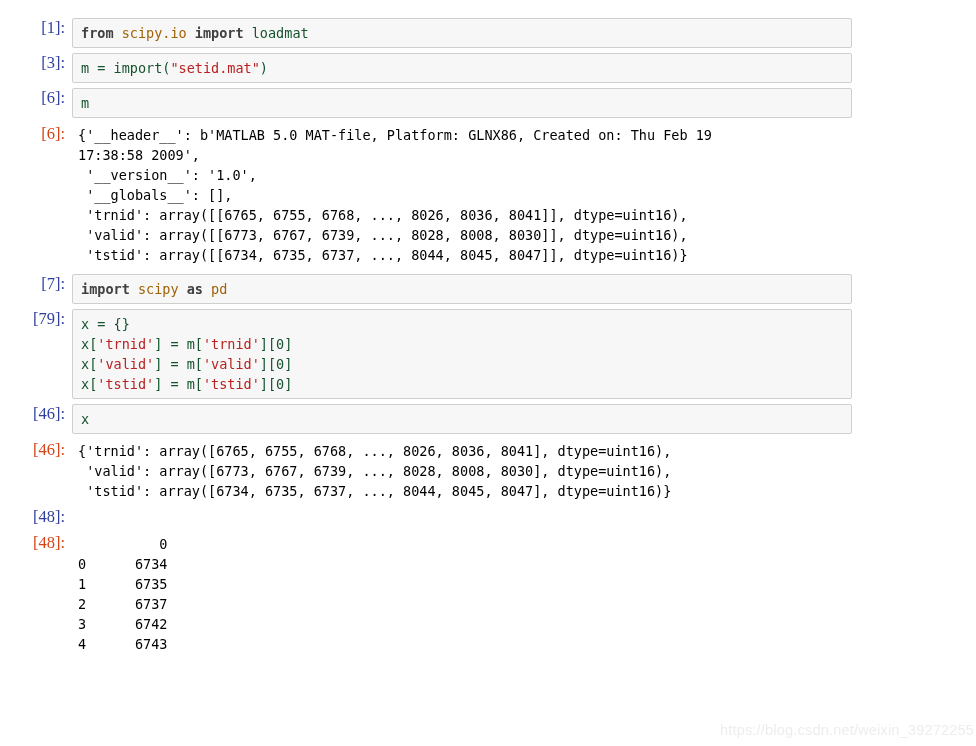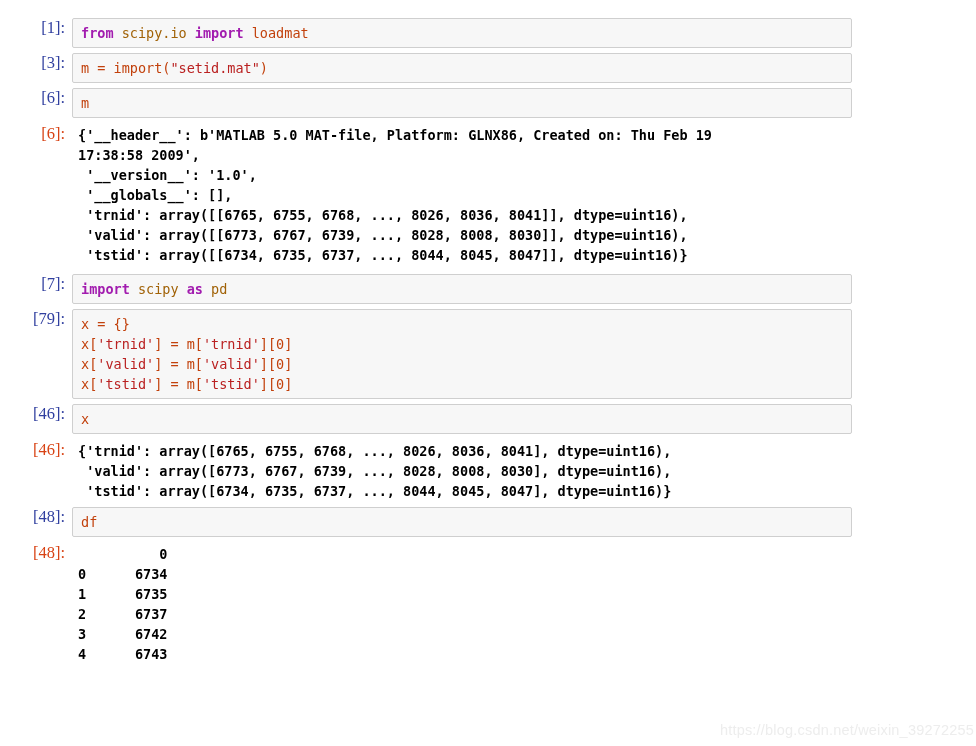--- a/index.html
+++ b/index.html
@@ -71,33 +71,32 @@
     padding: 1px 0 1px 6px;
     box-sizing: border-box;
   }
   pre.out-text {
     margin: 0;
     font-family: "DejaVu Sans Mono", "Liberation Mono", monospace;
     font-size: 13.5px;
     line-height: 20px;
     color: #000000;
     white-space: pre;
-    font-weight: bold;
   }
 
   
   .cell + .cell { margin-top: 5px; }
   .cell.out-cell { margin-top: 6px; }
   .cell.after-out { margin-top: 8px; }
 
   
-  .k  { color: #a21caf; font-weight: bold; }   
+  .k  { color: #404040; font-weight: bold; }   
   .nn { color: #a16207; }                      
   .s  { color: #ba2121; }                      
-  .n  { color: #c2410c; }                      
+  .n  { color: #14532d; }                      
 
   
   .watermark {
     position: absolute;
     right: 2px;
     bottom: 8px;
     font-family: "Liberation Sans", sans-serif;
     font-size: 14.5px;
     color: #ededed;
     letter-spacing: 0.2px;
@@ -167,23 +166,20 @@
       <div class="cell out-cell">
         <div class="prompt out">[46]:</div>
         <div class="output-area">
           <pre class="out-text">{'trnid': array([6765, 6755, 6768, ..., 8026, 8036, 8041], dtype=uint16),
  'valid': array([6773, 6767, 6739, ..., 8028, 8008, 8030], dtype=uint16),
  'tstid': array([6734, 6735, 6737, ..., 8044, 8045, 8047], dtype=uint16)}</pre>
         </div>
       </div>
       <div class="cell">
         <div class="prompt in">[48]:</div>
-        <div class="input-area">
-          <pre class="code"><span class="n">df</span></pre>
-        </div>
       </div>
       <div class="cell out-cell">
         <div class="prompt out">[48]:</div>
         <div class="output-area">
           <pre class="out-text">          0
 0      6734
 1      6735
 2      6737
 3      6742
 4      6743</pre>

